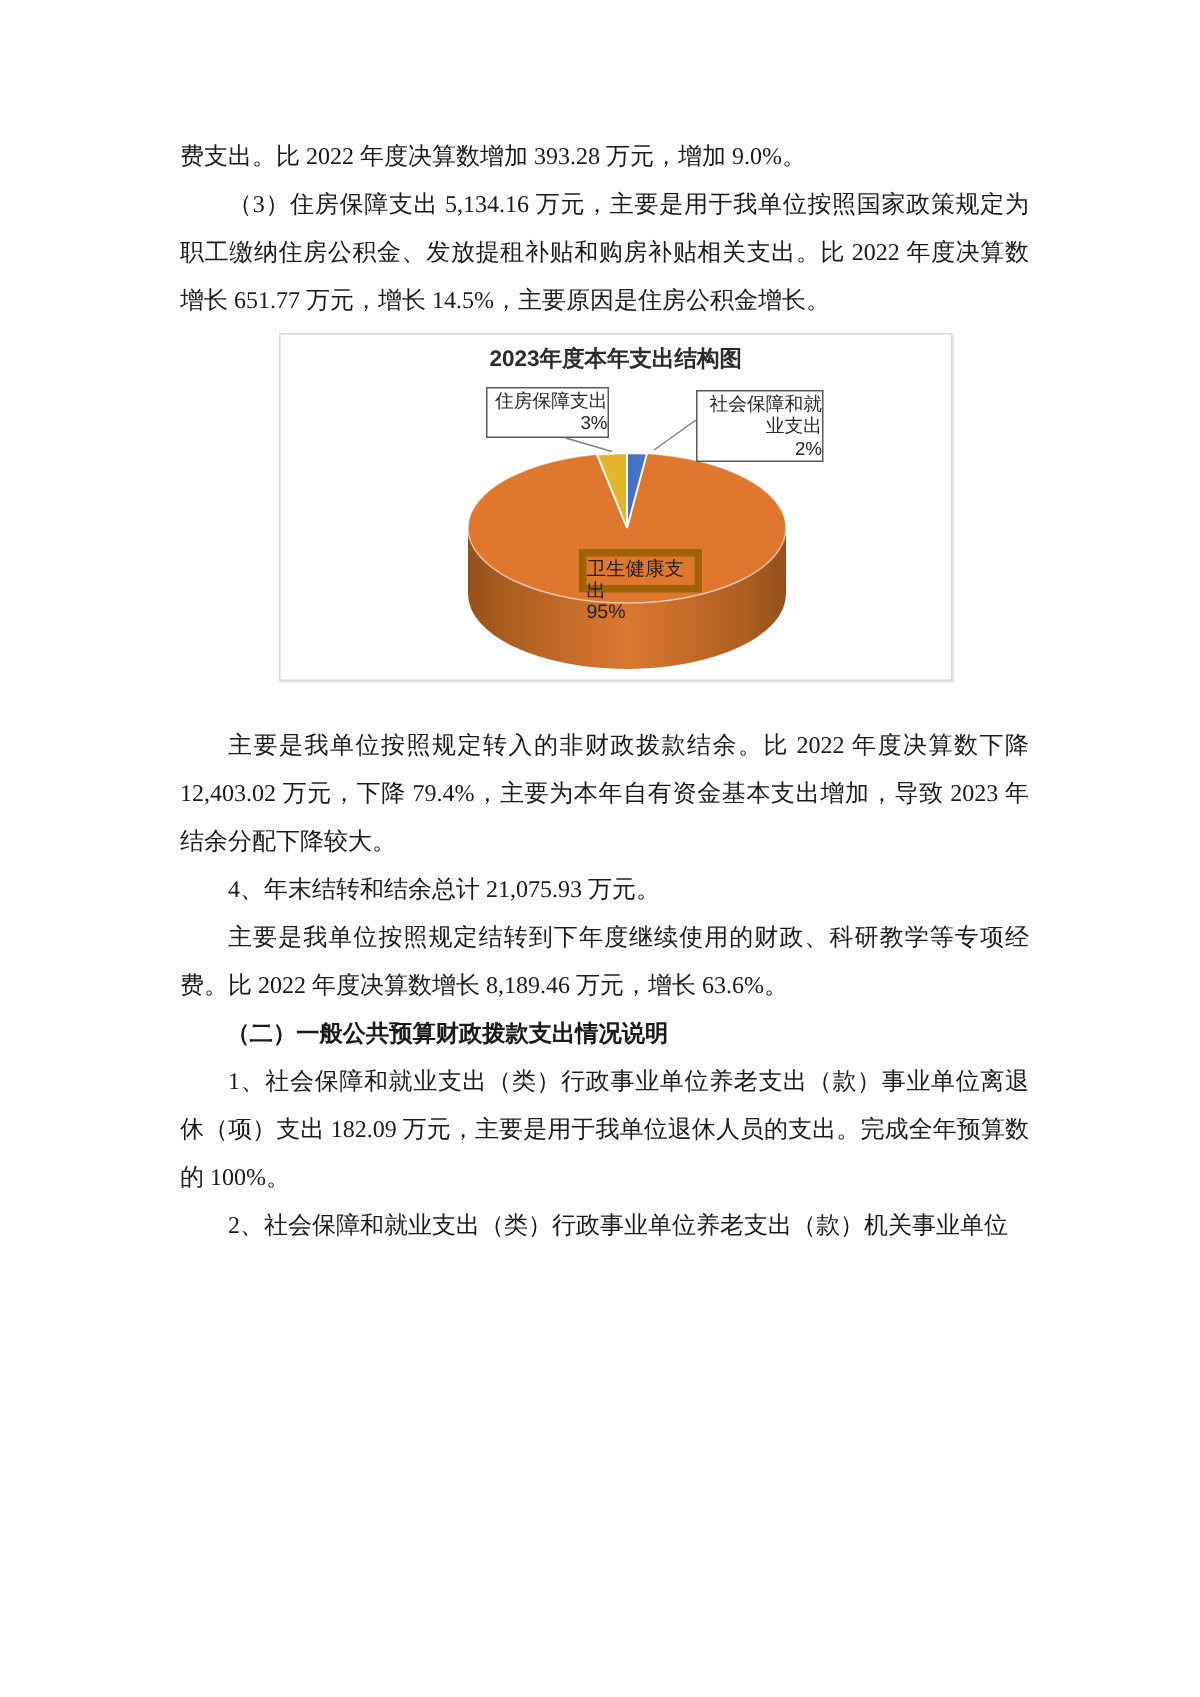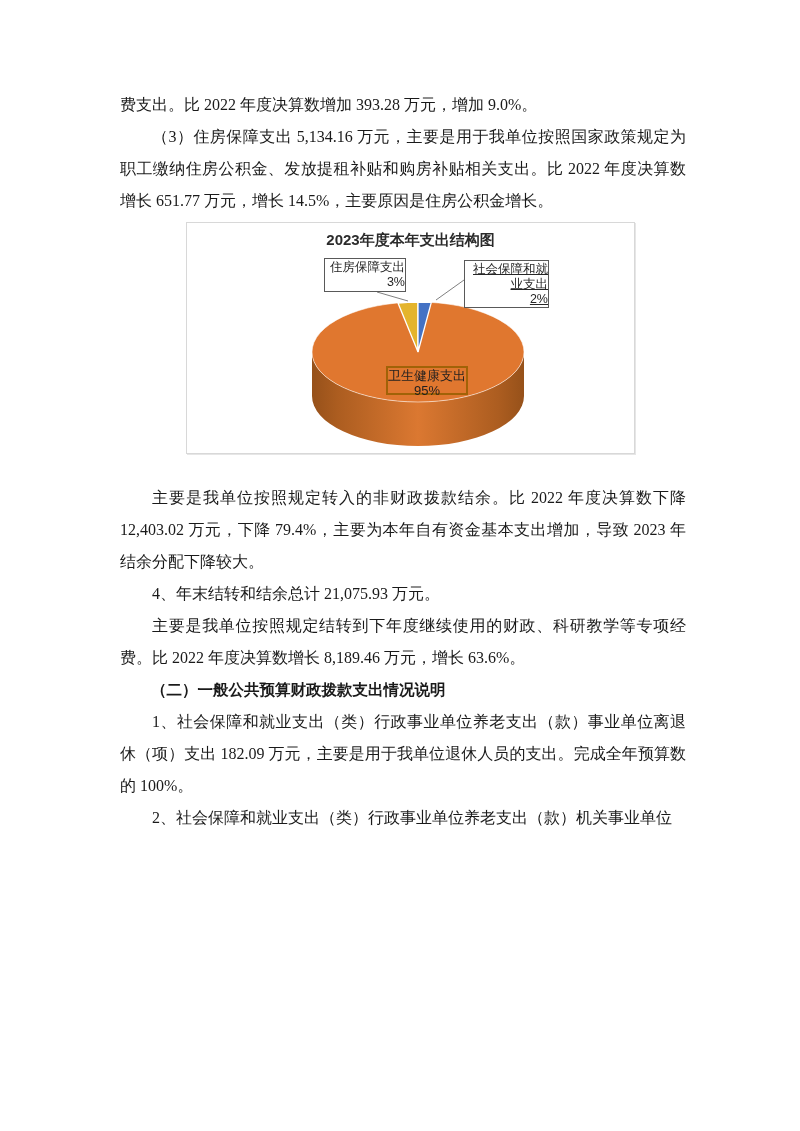--- a/index.html
+++ b/index.html
@@ -30,24 +30,24 @@
     position:absolute; top:8px; left:0; right:0; text-align:center;
     font-weight:bold; font-size:15px; color:#2b2b2b; line-height:18px;
   }
   .chart-svg { position:absolute; left:0; top:0; width:447px; height:230px; }
   .callout {
     position:absolute; background:#ffffff; border:1px solid #595959;
     text-align:right; font-size:12.5px; line-height:15px; color:#262626;
     box-sizing:border-box; padding-top:1px;
   }
   .co-housing { left:137px; top:35px; width:82px; height:34px; }
-  .co-social  { left:277px; top:37px; width:85px; height:48px;text-decoration:underline; }
+  .co-social  { left:277px; top:37px; width:85px; height:48px; }
   .lbl-health {
     position:absolute; left:199px; top:143px; width:82px; height:29px;
-    border:2px solid #a16207; background:transparent; text-align:center;
+    border:5px solid #a16207; background:transparent; text-align:left;
     font-size:13px; line-height:14.5px; color:#1f1f1f; box-sizing:border-box;
     padding-top:1px;
   }
   .page-number {
     position:absolute; top:1024px; left:0; right:0; text-align:center;
     font-size:13px; font-weight:bold; color:#ef4444;
     font-family:"Liberation Serif","DejaVu Serif",serif;
   }
 </style>
 </head>

